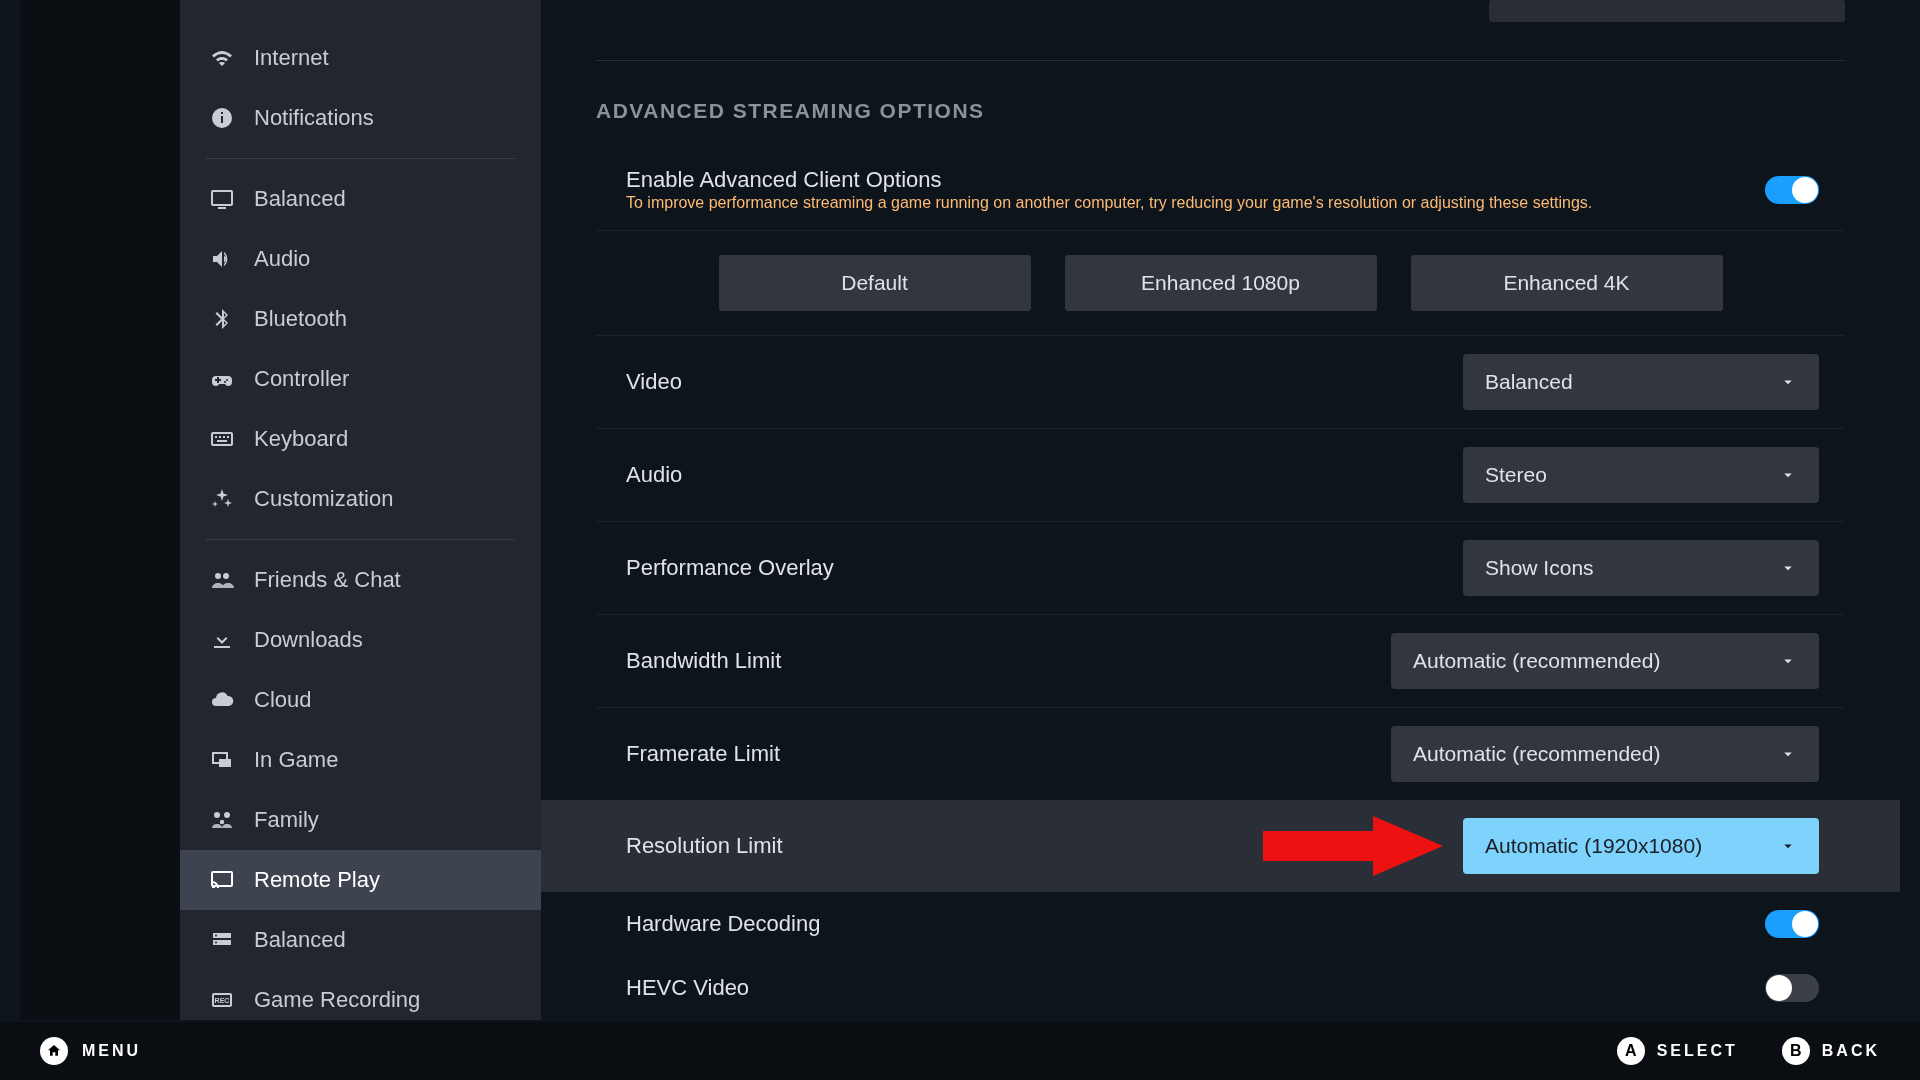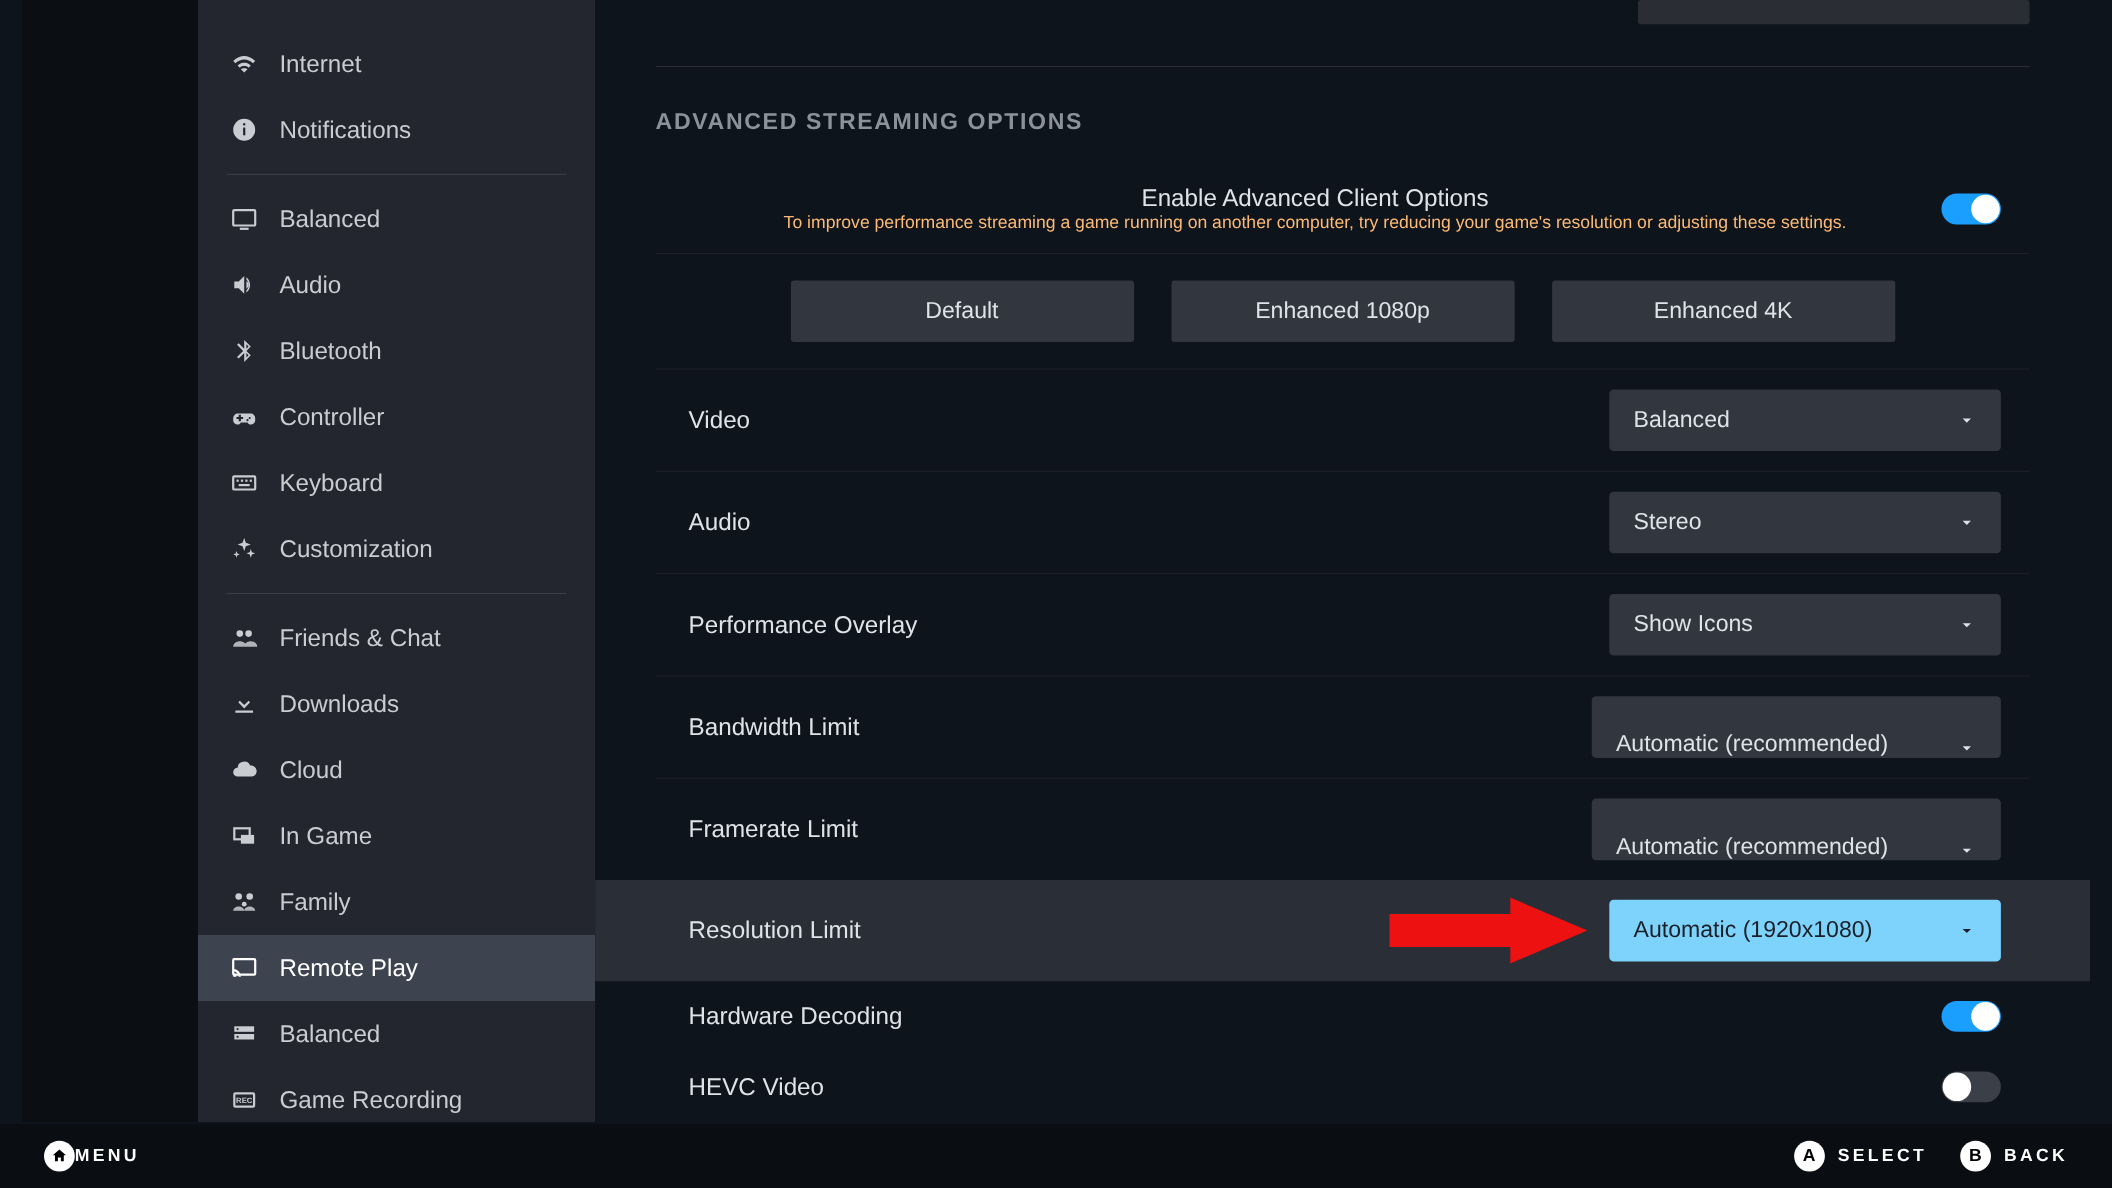--- a/index.html
+++ b/index.html
@@ -94,21 +94,21 @@
     margin: 38px 0 26px 0;
   }
   .hr { height:1px; background:#2a2e35; margin: 0 0 0 0; }
   .row {
     display: flex;
     align-items: center;
     justify-content: space-between;
     padding: 18px 26px 18px 30px;
     border-top: 1px solid #1d2128;
   }
-  .row.first { border-top:none;text-align:center; }
+  .row.first { border-top:none; }
   .row .label { color: #dfe3e8; font-size: 22px; }
   .row.highlight {
     background: #2a2e36;
     margin: 0 -55px;
     padding-left: 85px;
     padding-right: 81px;
     border-top: none;
     position: relative;
   }
 
@@ -129,37 +129,37 @@
   .preset-btn {
     flex:1; max-width:312px; height:56px; background:#32363e; color:#dfe3e8; font-size:21px;
     display:flex; align-items:center; justify-content:center; border-radius:3px; cursor:pointer;
   }
 
   .dropdown {
     width: 356px; height: 56px; background:#32363e; border-radius:4px;
     display:flex; align-items:center; justify-content:space-between; padding:0 22px; cursor:pointer;
     color:#dfe3e8; font-size:21px;
   }
-  .dropdown.wide { width: 372px; align-items: flex-end; }
+  .dropdown.wide { width: 428px; }
   .dropdown.light { background:#7dd3fc; color:#1b1f27; }
   .dropdown svg { width:18px; height:18px; fill:currentColor; }
 
   
   .red-arrow {
     position:absolute; width:180px; height:70px; left:-200px; top:50%; transform:translateY(-50%);
     pointer-events:none;
   }
 
   
   .bottom-bar {
     position:absolute; bottom:0; left:0; width:1920px; height:58px;
     background:#0a0d12; display:flex; align-items:center; justify-content:space-between;
     padding:0 40px; color:#fff;
   }
-  .bottom-bar .left, .bottom-bar .right { display:flex; align-items:center; }
+  .bottom-bar .left, .bottom-bar .right { display:flex; align-items:center; gap:14px; }
   .bottom-bar .glyph {
     width:28px; height:28px; border-radius:50%; background:#fff; color:#000;
     display:flex; align-items:center; justify-content:center; font-weight:700; font-size:16px;
   }
   .bottom-bar .glyph.home svg { width:16px; height:16px; fill:#000; }
   .bottom-bar .txt { font-size:16px; letter-spacing:3px; font-weight:600; }
   .bottom-bar .right .grp { display:flex; align-items:center; gap:12px; margin-left:30px; }
 </style>
 </head>
 <body>

